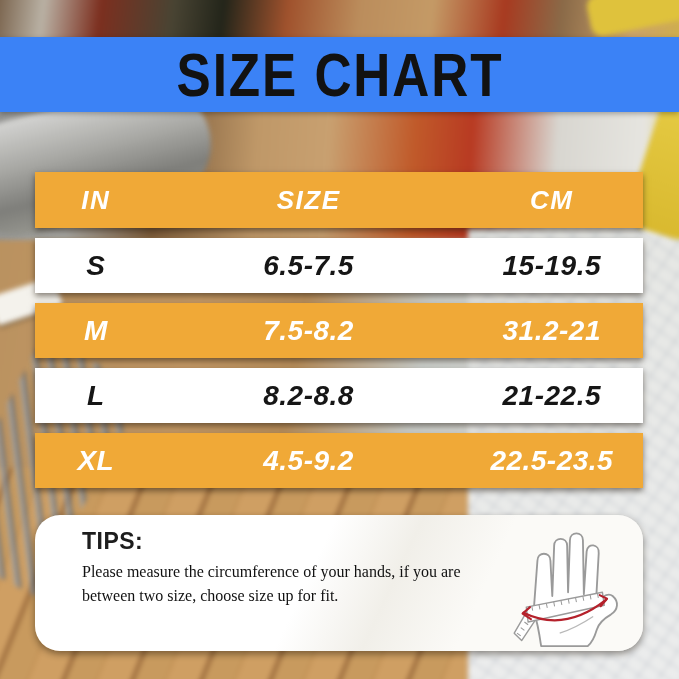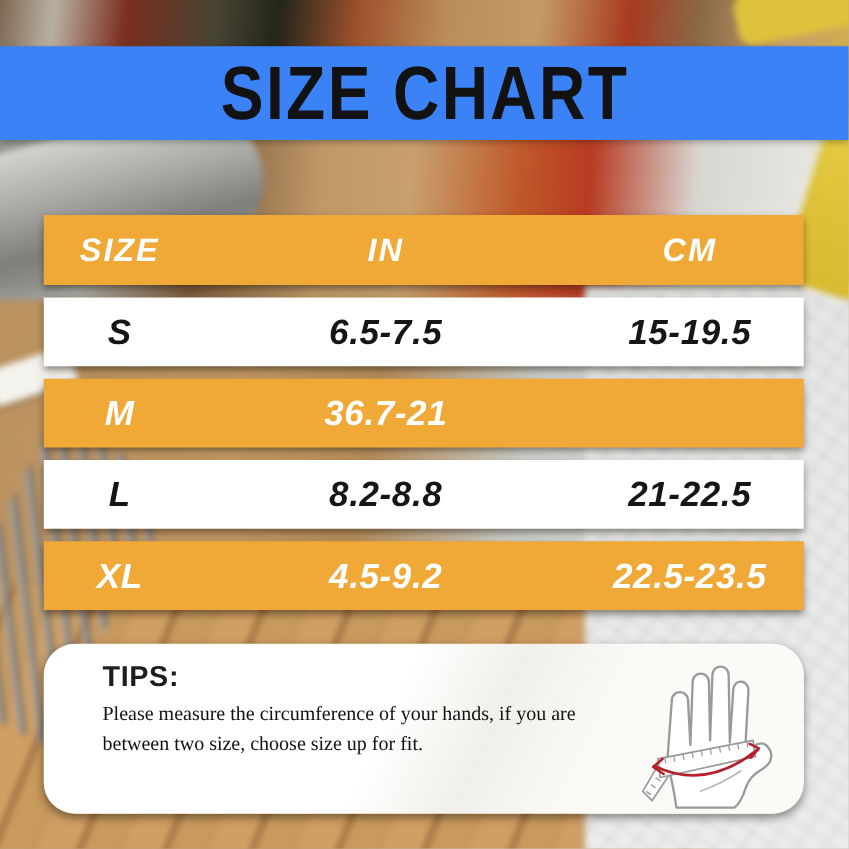--- a/index.html
+++ b/index.html
@@ -79,34 +79,35 @@
     <div class="bg-screws"></div>
     <div class="bg-eraser"></div>
   </div>
 
   <div class="title-band">
     <span>SIZE CHART</span>
   </div>
 
   <div class="size-table">
     <div class="t-row t-head">
+      <div>IN</div>
       <div>SIZE</div>
-      <div>IN</div>
       <div>CM</div>
     </div>
 
     <div class="t-row row-white">
       <div>S</div>
       <div>6.5-7.5</div>
       <div>15-19.5</div>
     </div>
 
     <div class="t-row row-yellow">
       <div>M</div>
-      <div>36.7-21</div>
+      <div>7.5-8.2</div>
+      <div>31.2-21</div>
     </div>
 
     <div class="t-row row-white">
       <div>L</div>
       <div>8.2-8.8</div>
       <div>21-22.5</div>
     </div>
 
     <div class="t-row row-yellow">
       <div>XL</div>

